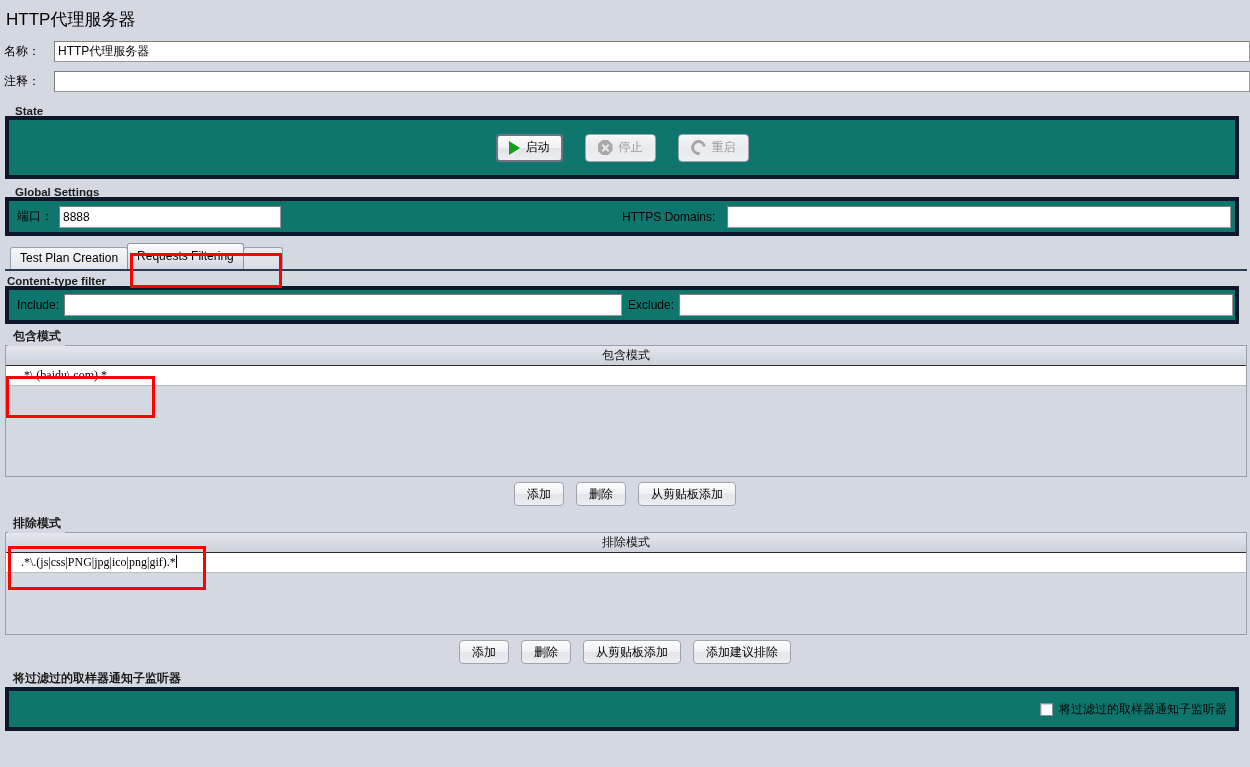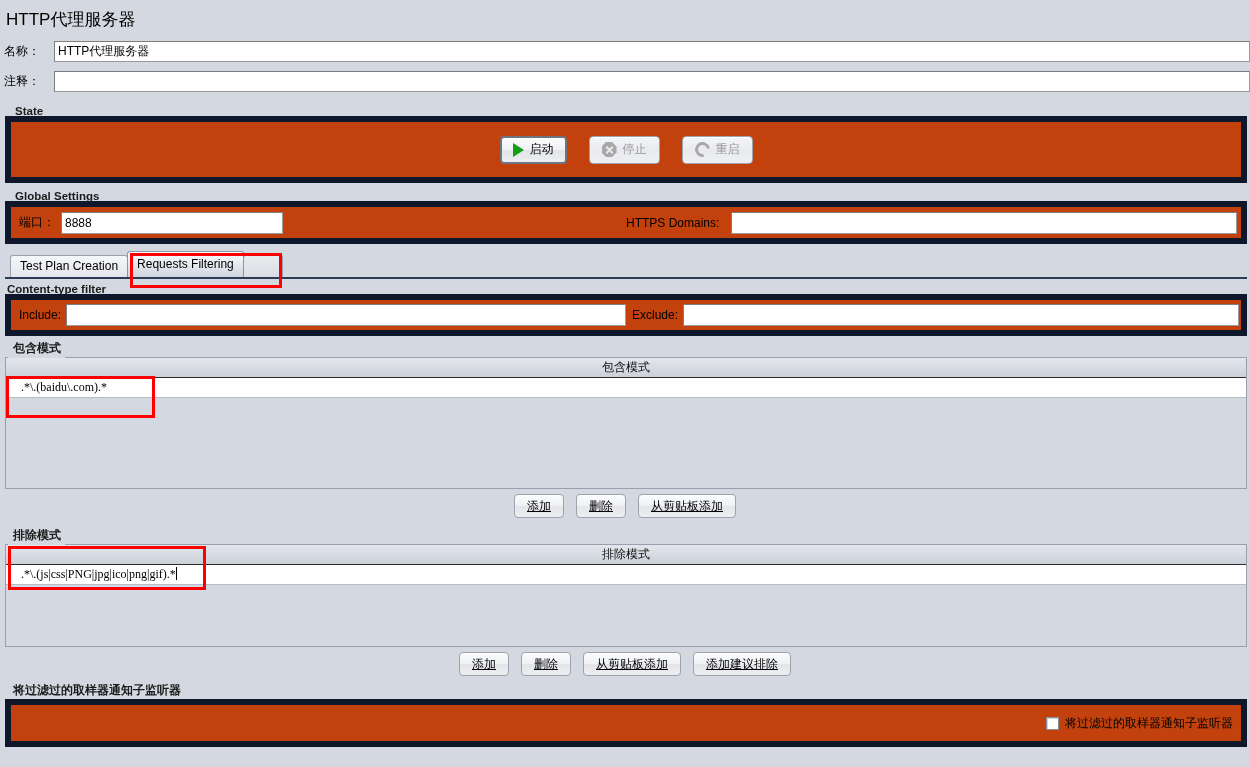--- a/index.html
+++ b/index.html
@@ -53,23 +53,23 @@
     font-family: "Liberation Sans", sans-serif;
     font-size: 12px;
     padding: 1px 3px;
     color: #000;
     outline: none;
   }
 
   
   .group {
     position: relative;
-    margin: 0 3px 0 5px;
-    border: 6px solid #0f172a;
-    background: #c2410c;
+    margin: 0 11px 0 5px;
+    border: 4px solid #0f172a;
+    background: #0f766e;
     box-sizing: border-box;
   }
   .group-title {
     font-size: 11.5px;
     font-weight: bold;
     color: #1b1b1b;
     padding: 1px 4px 1px 5px;
     background: #d4d8e0;
     display: inline-block;
   }
@@ -248,21 +248,20 @@
     font-size: 12px;
     line-height: 22px;
     background: linear-gradient(to bottom, #fbfcfd 0%, #f0f1f4 48%, #e3e5e9 52%, #edeef1 100%);
     border: 1px solid #9fa3ab;
     border-radius: 4px;
     box-shadow: inset 0 1px 0 #ffffff;
     cursor: default;
     white-space: nowrap;
     box-sizing: border-box;
     color: #000;
-    text-decoration: underline;
   }
 
   
   .notify-body {
     height: 36px;
     display: flex;
     align-items: center;
     justify-content: flex-end;
     padding-right: 8px;
     box-sizing: border-box;

